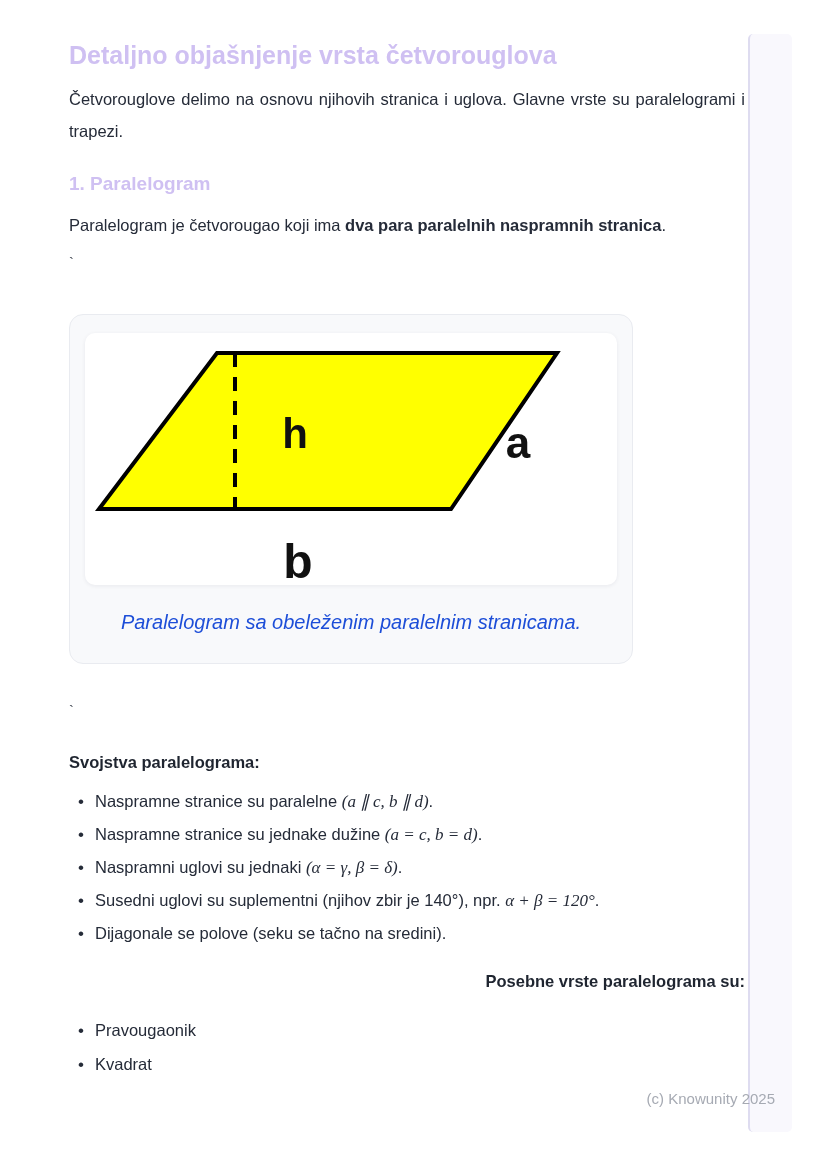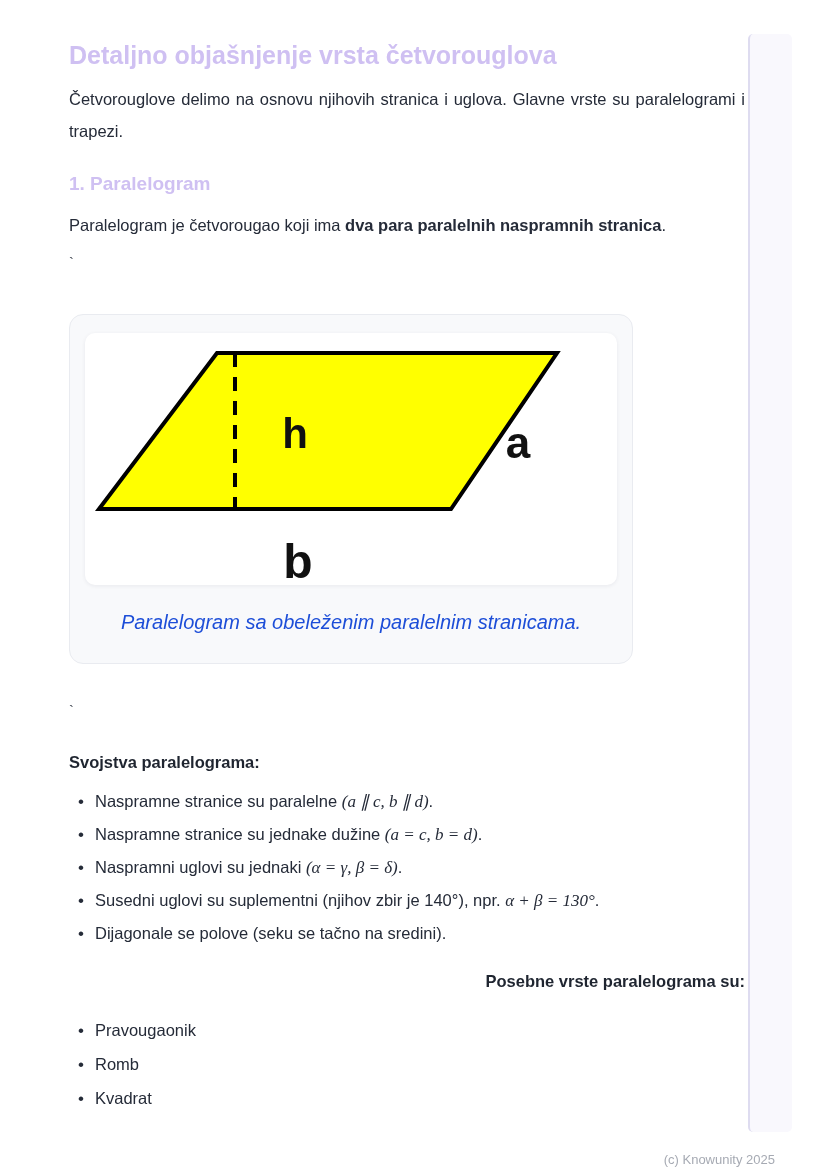--- a/index.html
+++ b/index.html
@@ -124,23 +124,23 @@
     top: 34px;
     width: 44px;
     height: 1098px;
     background: #f9f8fd;
     border-left: 2px solid #dedcf0;
     border-radius: 5px;
     z-index: 1;
   }
   .footer-copyright {
     position: absolute;
-    top: 1152px;
+    top: 1090px;
     right: 53px;
-    font-size: 13px;
+    font-size: 15px;
     color: #a6aab3;
     z-index: 3;
   }
 </style>
 </head>
 <body>
 
 <div class="page">
 
   <div class="side-strip"></div>
@@ -175,32 +175,31 @@
     <h3 class="sub-heading props">Svojstva paralelograma:</h3>
 
     <ul class="bullets">
 
         <li><span><span>Naspramne stranice su paralelne </span><span class="math">(a ∥ c, b ∥ d)</span><span>.</span></span></li>
 
         <li><span><span>Naspramne stranice su jednake dužine </span><span class="math">(a = c, b = d)</span><span>.</span></span></li>
 
         <li><span><span>Naspramni uglovi su jednaki </span><span class="math">(α = γ, β = δ)</span><span>.</span></span></li>
 
-        <li><span><span>Susedni uglovi su suplementni (njihov zbir je 140°), npr. </span><span class="math">α + β = 130°</span><span>.</span></span></li>
+        <li><span><span>Susedni uglovi su suplementni (njihov zbir je 140°), npr. </span><span class="math">α + β = 120°</span><span>.</span></span></li>
 
         <li><span><span>Dijagonale se polove (seku se tačno na sredini).</span></span></li>
       </ul>
 
     <h3 class="sub-heading special">Posebne vrste paralelograma su:</h3>
 
     <ul class="bullets special-list">
 
         <li><span>Pravougaonik</span></li>
 
-        <li><span>Romb</span></li>
 
         <li><span>Kvadrat</span></li>
       </ul>
 
   </div>
 
   <div class="footer-copyright">(c) Knowunity 2025</div>
 
 </div>
 

